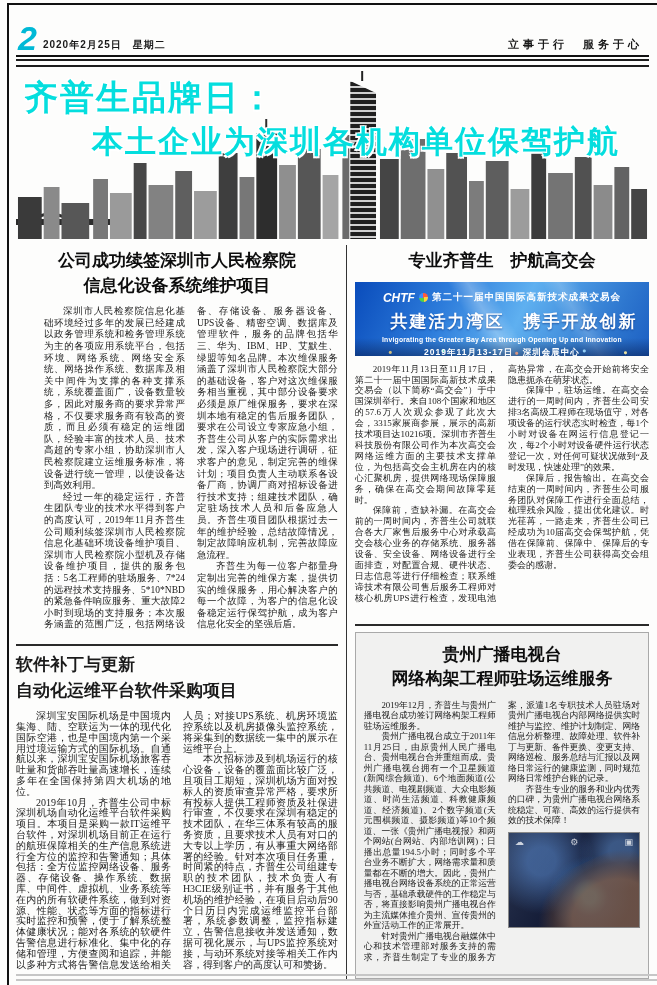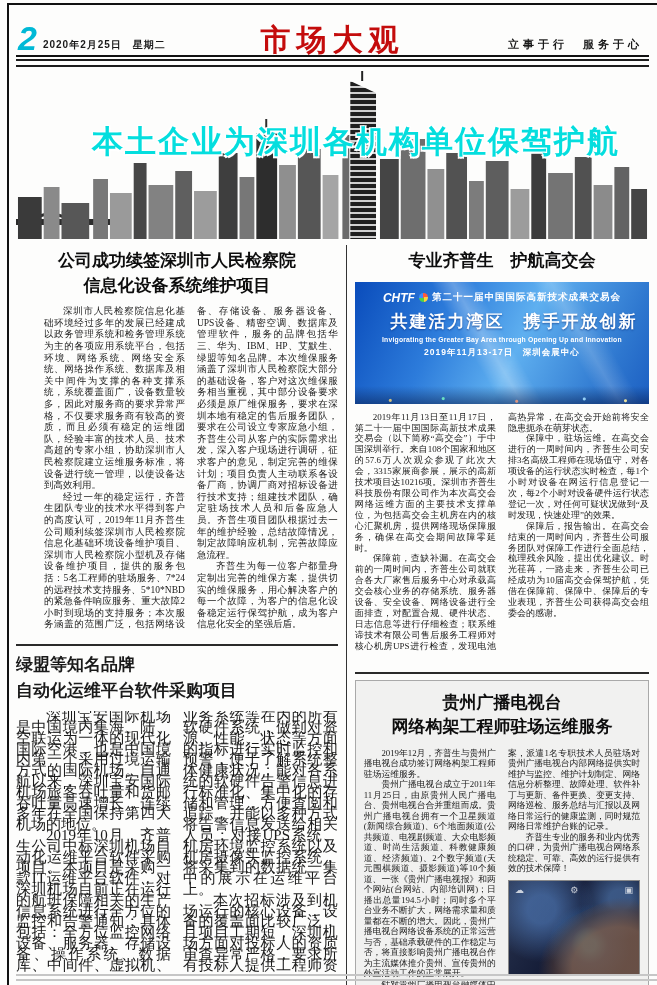--- a/index.html
+++ b/index.html
@@ -62,26 +62,26 @@
   }
   .airport-title{font-family:"Liberation Sans","DejaVu Sans",sans-serif;font-weight:bold;font-size:17px;line-height:1.5;margin:6px 0 8px;}
   .airport-title .t1{text-align:left;}
   .airport-title .t2{text-align:left;padding-right:2px;}
 
   .two-col{column-count:2;column-gap:12px;column-fill:auto;overflow:hidden;}
   .two-col p{margin:0;text-indent:2em;text-align:justify;}
   .body{font-size:9.5px;line-height:11.6px;}
   .h-proc{height:330px;margin-left:28px;}
   .h-chtf{height:252px;font-size:9px;line-height:10.9px;}
-  .h-air{height:264px;font-size:15px;line-height:10.8px;}
+  .h-air{height:264px;font-size:10px;line-height:10.8px;}
   .hrule{border-top:2px solid #2a2a2a;margin:8px 0 6px;}
 
   
   .banner{
-    position:relative;height:122px;margin:2px 0 8px;
+    position:relative;height:74px;margin:2px 0 8px;
     background:linear-gradient(115deg,#0a4cbb 0%,#2d7cdb 30%,#5fb0f0 55%,#2e77cf 85%,#1c5fc2 100%);
     overflow:hidden;color:#fff;text-align:center;
     font-family:"Liberation Sans","DejaVu Sans",sans-serif;
   }
   .banner::before{
     content:"";position:absolute;inset:0;
     background:
       linear-gradient(60deg,transparent 40%,rgba(255,255,255,.28) 46%,transparent 52%),
       linear-gradient(60deg,transparent 68%,rgba(255,255,255,.18) 73%,transparent 79%);
   }
@@ -130,21 +130,20 @@
 <body>
 
 <div class="page">
   <div class="top-rule"></div>
 
   <header class="masthead">
     <div class="mh-left">
       <span class="page-num">2</span>
       <span class="issue-date">2020年2月25日　星期二</span>
     </div>
-    <div class="mh-title">市场大观</div>
     <div class="mh-slogan">立事于行　服务于心</div>
   </header>
   <div class="double-rule"></div>
 
   <section class="hero">
     <svg viewBox="0 0 640 168" preserveAspectRatio="none">
       <defs>
         <pattern id="twr" width="6" height="6" patternUnits="userSpaceOnUse">
           <rect width="6" height="6" fill="#1f1f1f"></rect>
             <rect y="3" width="6" height="2" fill="#cfcfcf"></rect>
@@ -179,20 +178,21 @@
       <rect x="500" y="118" width="19" height="50" fill="#9c9c9c"></rect>
       <rect x="521" y="74" width="15" height="94" fill="#3c3c3c"></rect>
       <rect x="538" y="102" width="25" height="66" fill="#747474"></rect>
       <rect x="565" y="86" width="17" height="82" fill="#515151"></rect>
       <rect x="584" y="114" width="19" height="54" fill="#8b8b8b"></rect>
       <rect x="605" y="96" width="15" height="72" fill="#636363"></rect>
       <rect x="622" y="118" width="16" height="50" fill="#454545"></rect>
       <line x1="253" y1="62" x2="253" y2="48" stroke="#2d2d2d" stroke-width="2"></line>
       <line x1="530" y1="74" x2="530" y2="60" stroke="#3c3c3c" stroke-width="2"></line>
     </svg>
+    <div class="hero-l1">齐普生品牌日：</div>
     <div class="hero-l2">本土企业为深圳各机构单位保驾护航</div>
   </section>
 
   <div class="content">
 
     <div class="col-left">
       <article>
         <h2 class="art-title">
           <span>公司成功续签深圳市人民检察院</span><br>
           <span>信息化设备系统维护项目</span>
@@ -201,21 +201,21 @@
             <p>深圳市人民检察院信息化基础环境经过多年的发展已经建成以政务管理系统和检务管理系统为主的各项应用系统平台，包括环境、网络系统、网络安全系统、网络操作系统、数据库及相关中间件为支撑的各种支撑系统，系统覆盖面广，设备数量较多，因此对服务商的要求异常严格，不仅要求服务商有较高的资质，而且必须有稳定的运维团队，经验丰富的技术人员、技术高超的专家小组，协助深圳市人民检察院建立运维服务标准，将设备进行统一管理，以使设备达到高效利用。</p>
             <p>经过一年的稳定运行，齐普生团队专业的技术水平得到客户的高度认可，2019年11月齐普生公司顺利续签深圳市人民检察院信息化基础环境设备维护项目、深圳市人民检察院小型机及存储设备维护项目，提供的服务包括：5名工程师的驻场服务、7*24的远程技术支持服务、5*10*NBD的紧急备件响应服务、重大故障2小时到现场的支持服务；本次服务涵盖的范围广泛，包括网络设备、存储设备、服务器设备、UPS设备、精密空调、数据库及管理软件，服务的品牌包括华三、华为、IBM、HP、艾默生、绿盟等知名品牌。本次维保服务涵盖了深圳市人民检察院大部分的基础设备，客户对这次维保服务相当重视，其中部分设备要求必须是原厂维保服务，要求在深圳本地有稳定的售后服务团队，要求在公司设立专家应急小组，齐普生公司从客户的实际需求出发，深入客户现场进行调研，征求客户的意见，制定完善的维保计划；项目负责人主动联系各设备厂商，协调厂商对招标设备进行技术支持；组建技术团队，确定驻场技术人员和后备应急人员。齐普生项目团队根据过去一年的维护经验，总结故障情况，制定故障响应机制，完善故障应急流程。</p>
             <p>齐普生为每一位客户都量身定制出完善的维保方案，提供切实的维保服务，用心解决客户的每一个故障，为客户的信息化设备稳定运行保驾护航，成为客户信息化安全的坚强后盾。</p>
           </div>
       </article>
 
       <div class="hrule"></div>
 
       <article>
         <div class="airport-title">
-          <div class="t1">绿盟等知名品牌</div>
+          <div class="t1">软件补丁与更新</div>
           <div class="t2">自动化运维平台软件采购项目</div>
         </div>
         <div class="body two-col h-air">
             <p>深圳宝安国际机场是中国境内集海、陆、空联运为一体的现代化国际空港，也是中国境内第一个采用过境运输方式的国际机场。自通航以来，深圳宝安国际机场旅客吞吐量和货邮吞吐量高速增长，连续多年在全国保持第四大机场的地位。</p>
             <p>2019年10月，齐普生公司中标深圳机场自动化运维平台软件采购项目。本项目是采购一款IT运维平台软件，对深圳机场目前正在运行的航班保障相关的生产信息系统进行全方位的监控和告警通知；具体包括：全方位监控网络设备、服务器、存储设备、操作系统、数据库、中间件、虚拟机、业务系统等在内的所有软硬件系统，做到对资源、性能、状态等方面的指标进行实时监控和预警，便于了解系统整体健康状况；能对各系统的软硬件告警信息进行标准化、集中化的存储和管理，方便查阅和追踪，并能以多种方式将告警信息发送给相关人员；对接UPS系统、机房环境监控系统以及机房摄像头监控系统，将采集到的数据统一集中的展示在运维平台上。</p>
             <p>本次招标涉及到机场运行的核心设备，设备的覆盖面比较广泛，且项目工期短，深圳机场方面对投标人的资质审查异常严格，要求所有投标人提供工程师资质及社保进行审查，不仅要求在深圳有稳定的技术团队，在华三体系有较高的服务资质，且要求技术人员有对口的大专以上学历，有从事重大网络部署的经验。针对本次项目任务重，时间紧的特点，齐普生公司组建专职的技术团队，技术负责人有H3CIE级别证书，并有服务于其他机场的维护经验，在项目启动后90个日历日内完成运维监控平台部署，系统参数调整，监控指标建立，告警信息接收并发送通知，数据可视化展示，与UPS监控系统对接，与动环系统对接等相关工作内容，得到客户的高度认可和赞扬。</p>
           </div>
       </article>
     </div>
 

